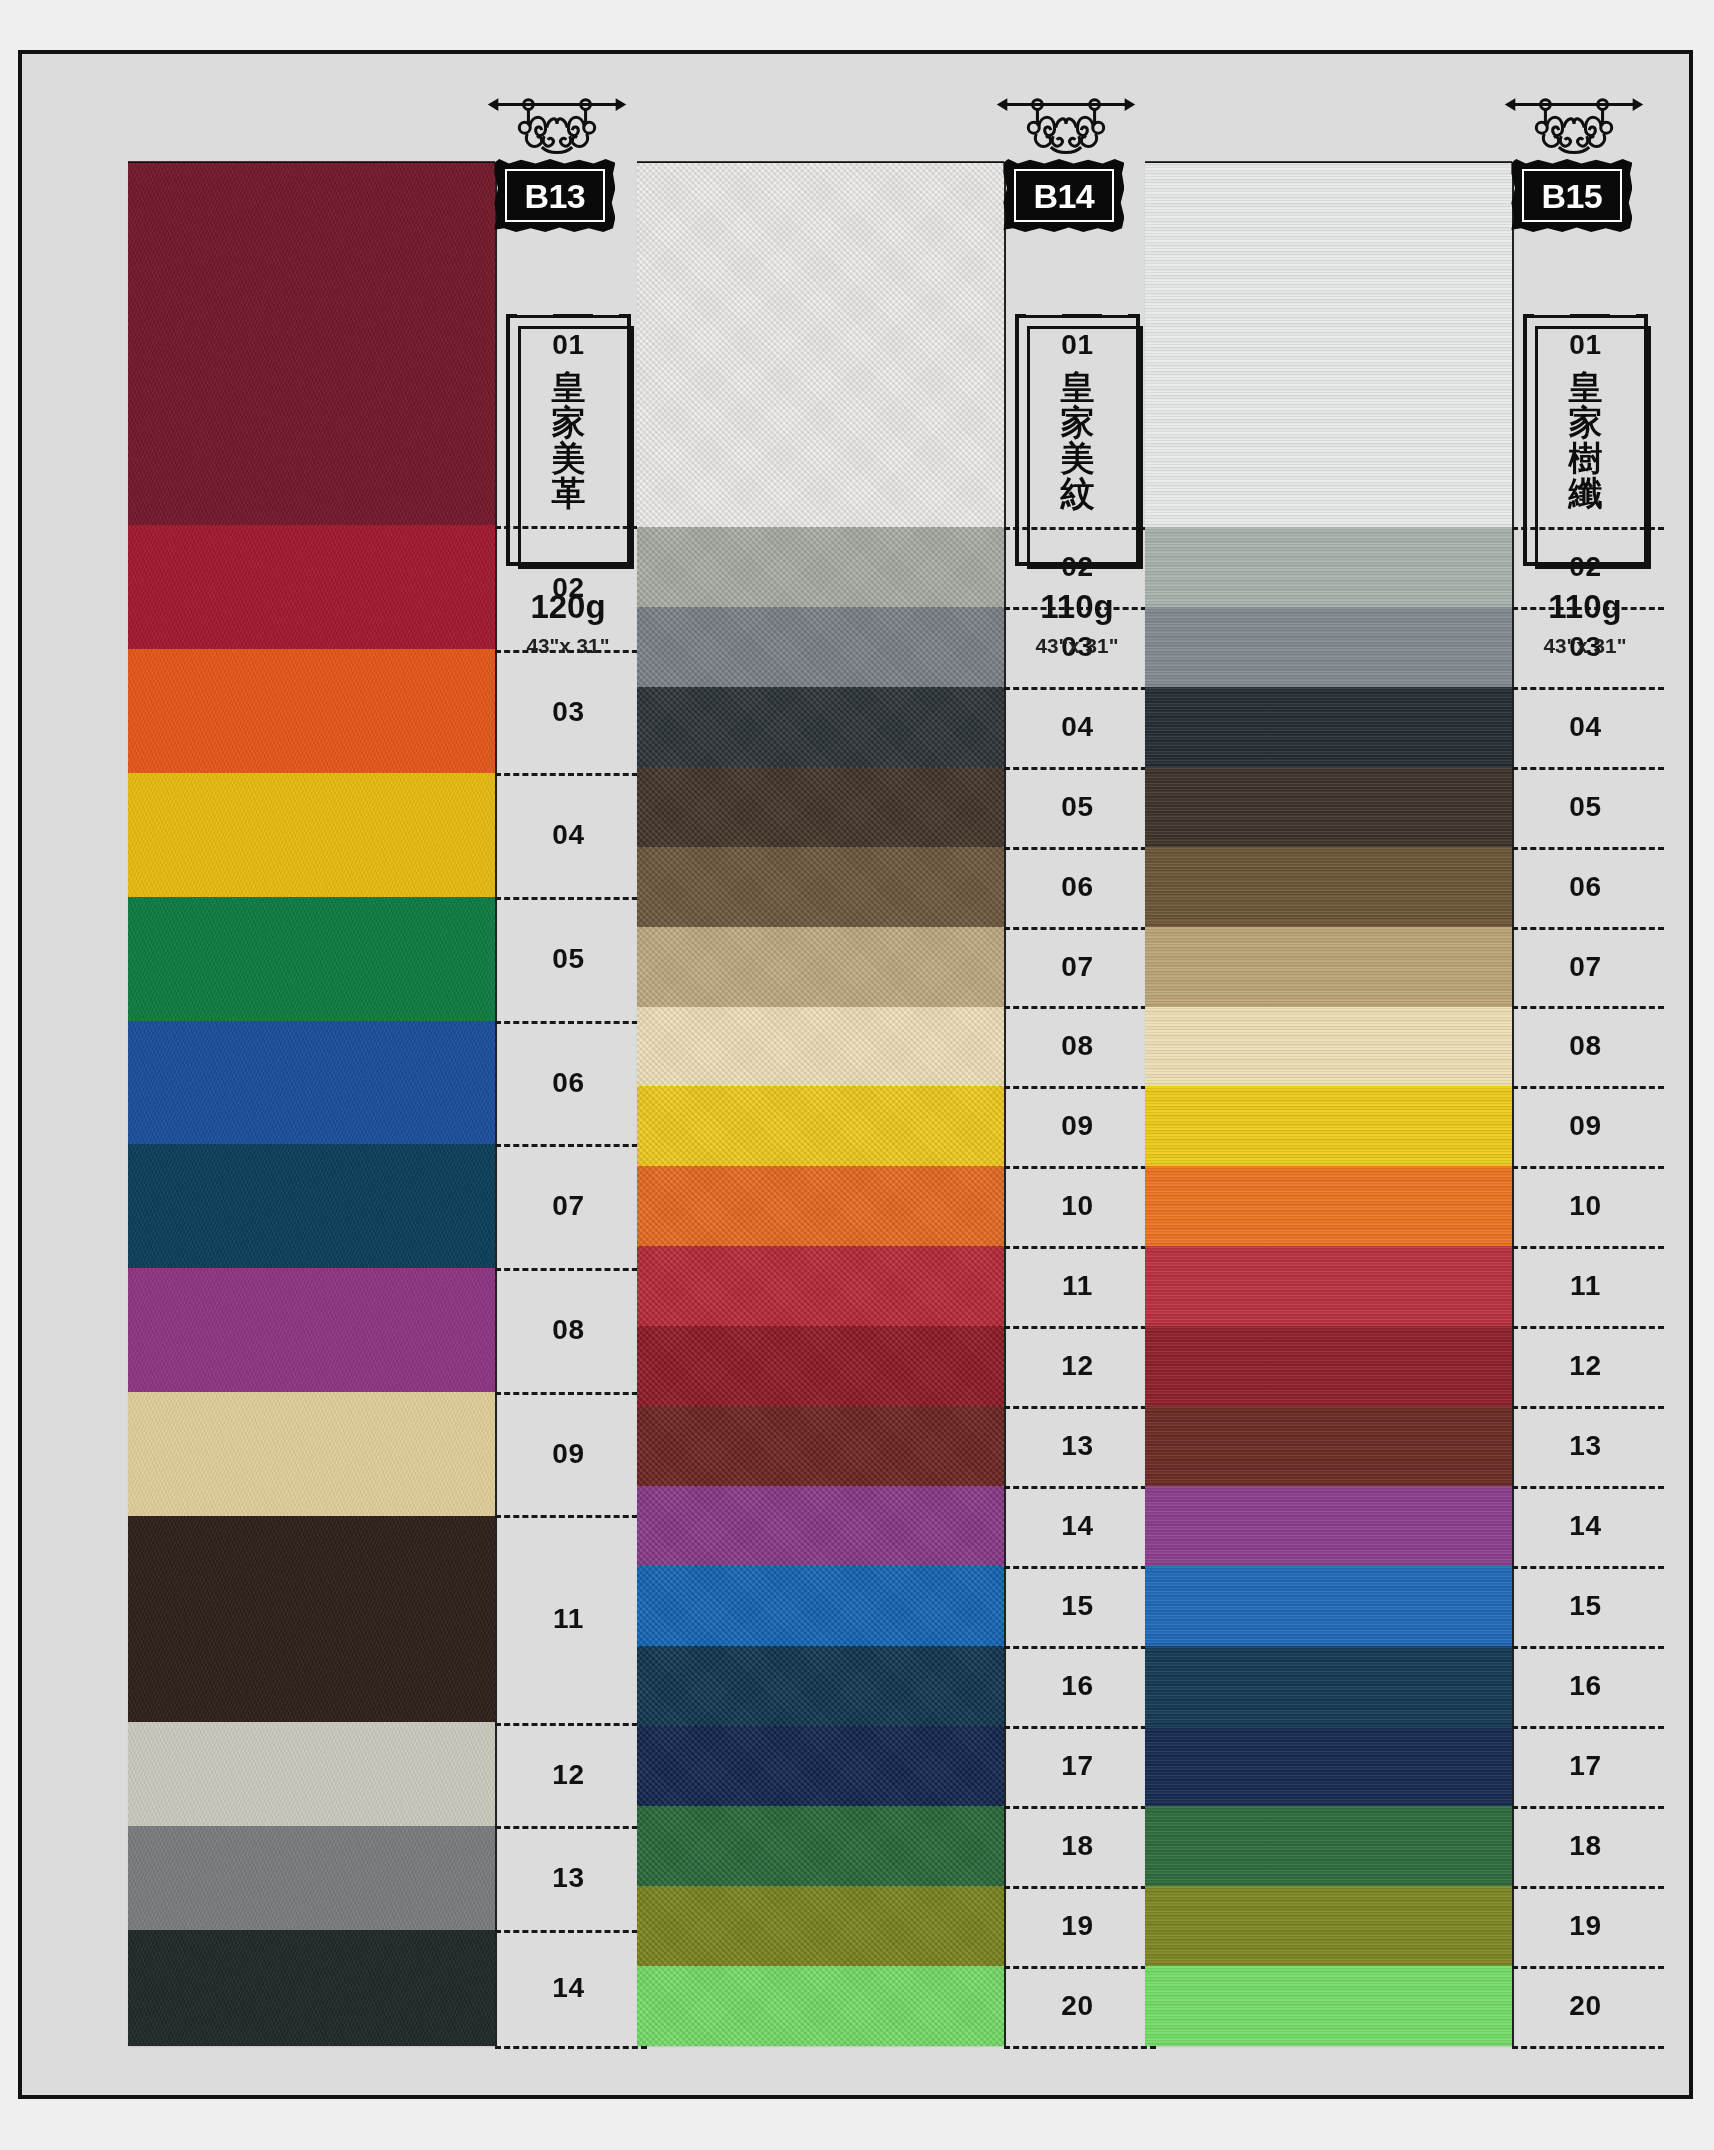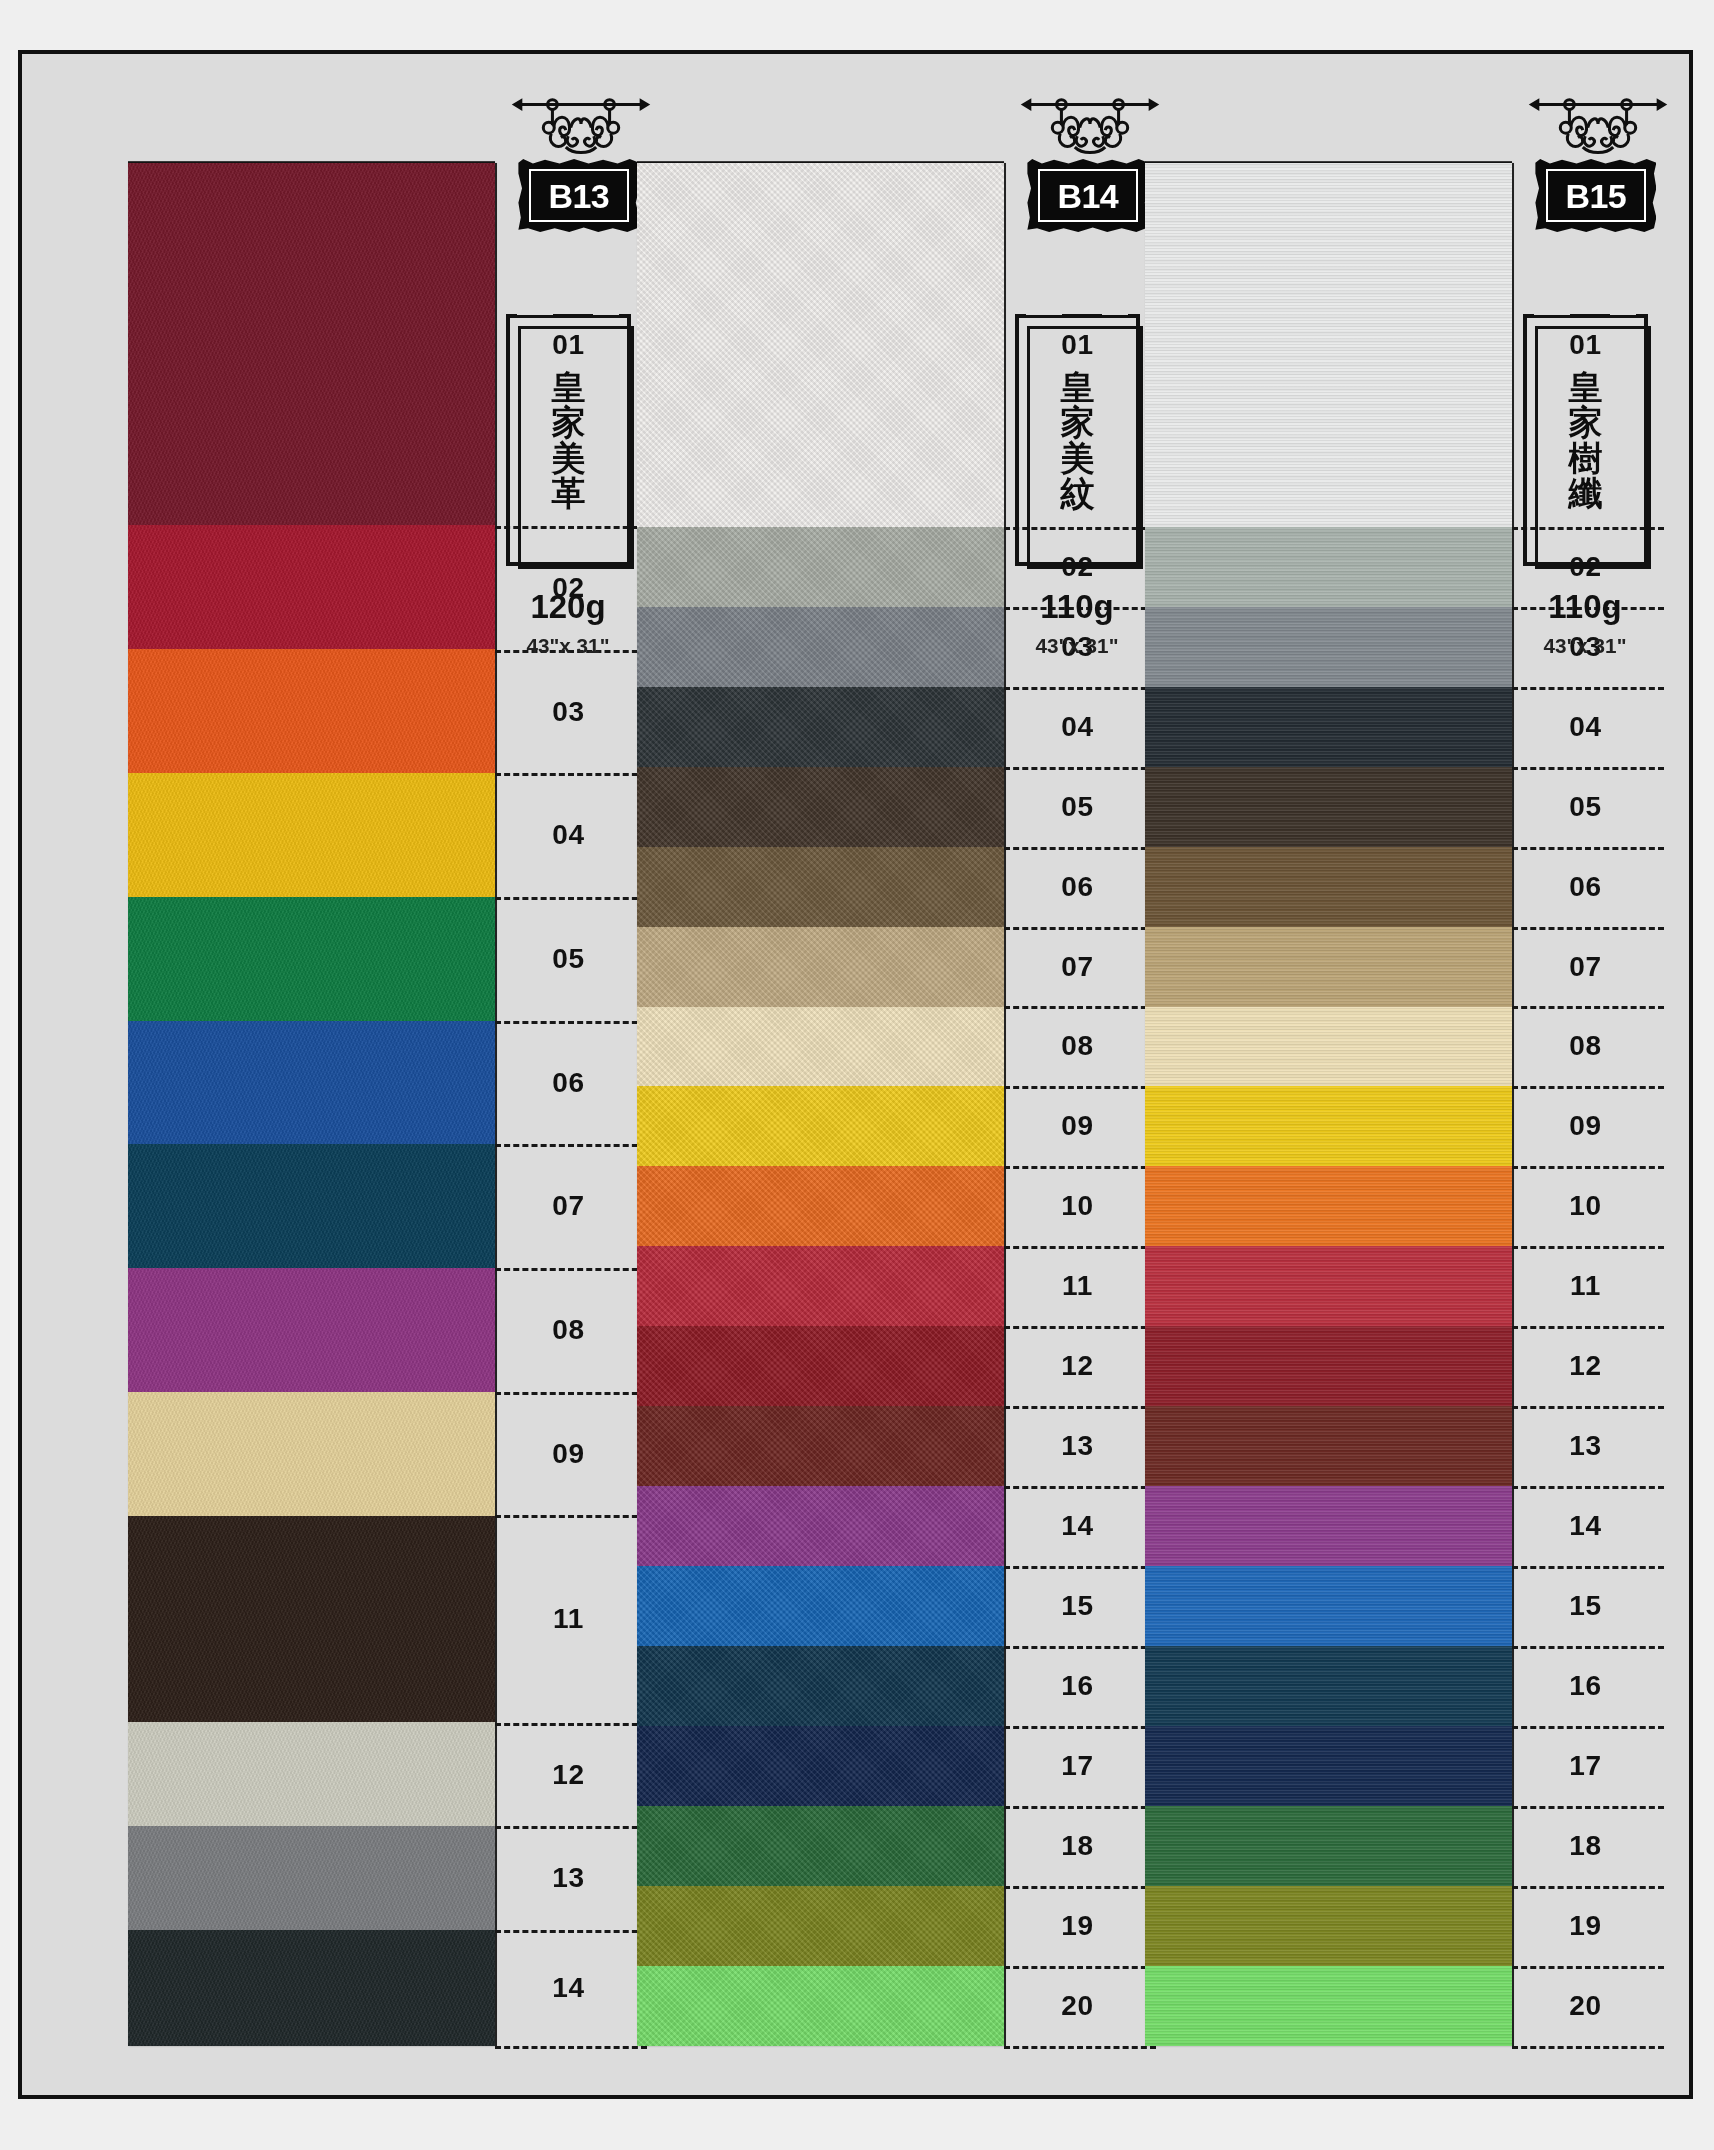--- a/index.html
+++ b/index.html
@@ -91,21 +91,21 @@
     position:absolute;
     left:-2.4px;
     width:152px;
     border-top:3.6px dashed #171717;
   }
 
   
   .sign{
     position:absolute;
     top:-67px;
-    left:377px;
+    left:353px;
     width:152px;
     height:152px;
   }
   .bracket{
     position:absolute;
     left:0; top:0;
     width:152px;height:67px;
   }
   .plaque{
     position:absolute;

